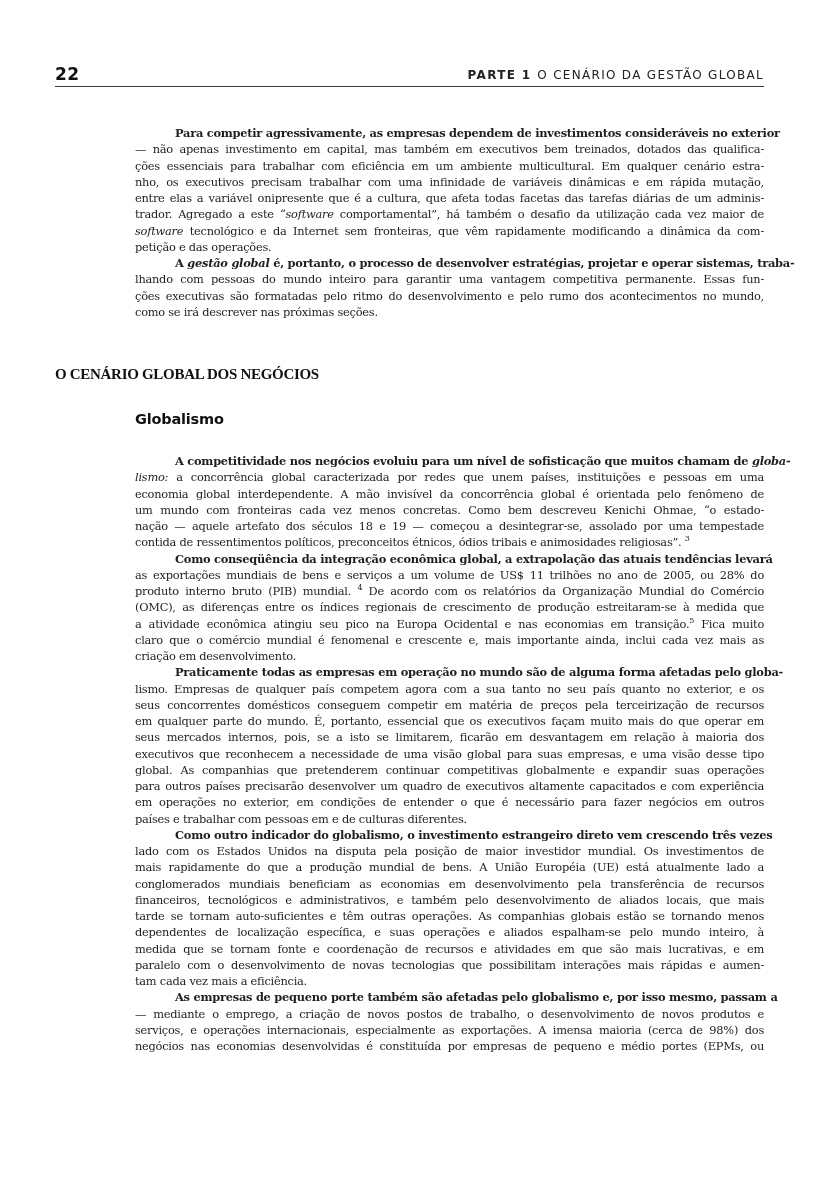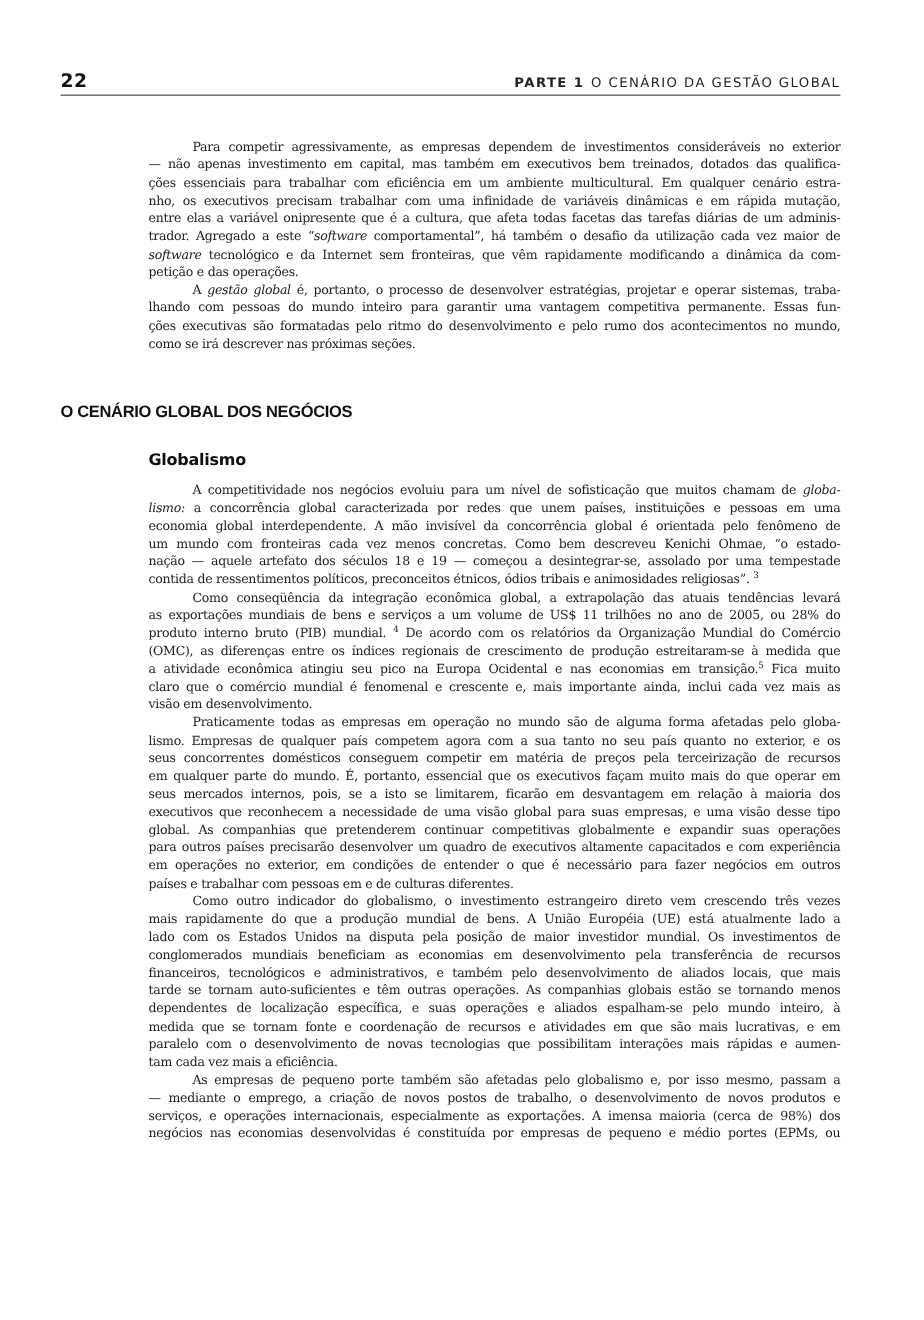--- a/index.html
+++ b/index.html
@@ -10,29 +10,29 @@
     border-bottom: 1.5px solid #3a3a3a; font-family: "DejaVu Sans", sans-serif; }
   .page-number { position: absolute; left: 0; top: 0; font-weight: bold; font-size: 17px; letter-spacing: 0.5px; color: #111; }
   .part-title { position: absolute; right: 0; top: 4px; font-size: 12px; letter-spacing: 1.3px; color: #222; white-space: nowrap; }
   .part-label { font-weight: bold; margin-right: 6px; }
 
   .body-text { position: absolute; left: 135px; top: 125px; width: 629px;
     font-family: "DejaVu Serif", serif; font-size: 11.4px; line-height: 16.25px;
     text-align: justify; color: #1e1e1e; letter-spacing: -0.25px; }
   .line { display: block; white-space: nowrap; text-align: justify; text-align-last: justify; height: 16.25px; overflow: visible; }
   .line.last { text-align-last: left; }
-  .line.indent { padding-left: 40px; }
+  .line.indent { padding-left: 40px; font-weight: bold; }
   .para { margin: 0; }
 
-  .section-heading { position: absolute; left: 55px; top: 366px; font-family: Liberation Sans, sans-serif;
+  .section-heading { position: absolute; left: 55px; top: 366px; font-family: Liberation Serif, serif;
     font-weight: bold; font-size: 15px; letter-spacing: -0.3px; color: #111; margin: 0; }
   .sub-heading { position: absolute; left: 135px; top: 411px; font-family: "DejaVu Sans", sans-serif;
     font-weight: bold; font-size: 14.5px; color: #111; margin: 0; letter-spacing: -0.2px; text-align: right; }
 
-  .body-text.second { top: 437px; }
+  .body-text.second { top: 453px; }
   em { font-style: italic; }
   sup { font-size: 8px; line-height: 0; vertical-align: super; }
 </style>
 </head>
 <body>
 
 <div class="page">
 
   <div class="running-head">
     <span class="page-number">22</span>
@@ -70,38 +70,38 @@
         <span class="line">nação — aquele artefato dos séculos 18 e 19 — começou a desintegrar-se, assolado por uma tempestade</span>
         <span class="line last">contida de ressentimentos políticos, preconceitos étnicos, ódios tribais e animosidades religiosas”. <sup>3</sup></span>
       </div>
       <div class="para">
         <span class="line indent">Como conseqüência da integração econômica global, a extrapolação das atuais tendências levará</span>
         <span class="line">as exportações mundiais de bens e serviços a um volume de US$ 11 trilhões no ano de 2005, ou 28% do</span>
         <span class="line">produto interno bruto (PIB) mundial. <sup>4</sup> De acordo com os relatórios da Organização Mundial do Comércio</span>
         <span class="line">(OMC), as diferenças entre os índices regionais de crescimento de produção estreitaram-se à medida que</span>
         <span class="line">a atividade econômica atingiu seu pico na Europa Ocidental e nas economias em transição.<sup>5</sup> Fica muito</span>
         <span class="line">claro que o comércio mundial é fenomenal e crescente e, mais importante ainda, inclui cada vez mais as</span>
-        <span class="line last">visão em desenvolvimento.</span>
+        <span class="line last">criação em desenvolvimento.</span>
       </div>
       <div class="para">
         <span class="line indent">Praticamente todas as empresas em operação no mundo são de alguma forma afetadas pelo globa-</span>
         <span class="line">lismo. Empresas de qualquer país competem agora com a sua tanto no seu país quanto no exterior, e os</span>
         <span class="line">seus concorrentes domésticos conseguem competir em matéria de preços pela terceirização de recursos</span>
         <span class="line">em qualquer parte do mundo. É, portanto, essencial que os executivos façam muito mais do que operar em</span>
         <span class="line">seus mercados internos, pois, se a isto se limitarem, ficarão em desvantagem em relação à maioria dos</span>
         <span class="line">executivos que reconhecem a necessidade de uma visão global para suas empresas, e uma visão desse tipo</span>
         <span class="line">global. As companhias que pretenderem continuar competitivas globalmente e expandir suas operações</span>
         <span class="line">para outros países precisarão desenvolver um quadro de executivos altamente capacitados e com experiência</span>
         <span class="line">em operações no exterior, em condições de entender o que é necessário para fazer negócios em outros</span>
         <span class="line last">países e trabalhar com pessoas em e de culturas diferentes.</span>
       </div>
       <div class="para">
         <span class="line indent">Como outro indicador do globalismo, o investimento estrangeiro direto vem crescendo três vezes</span>
+        <span class="line">lado com os Estados Unidos na disputa pela posição de maior investidor mundial. Os investimentos de</span>
         <span class="line">mais rapidamente do que a produção mundial de bens. A União Européia (UE) está atualmente lado a</span>
-        <span class="line">lado com os Estados Unidos na disputa pela posição de maior investidor mundial. Os investimentos de</span>
         <span class="line">conglomerados mundiais beneficiam as economias em desenvolvimento pela transferência de recursos</span>
         <span class="line">financeiros, tecnológicos e administrativos, e também pelo desenvolvimento de aliados locais, que mais</span>
         <span class="line">tarde se tornam auto-suficientes e têm outras operações. As companhias globais estão se tornando menos</span>
         <span class="line">dependentes de localização específica, e suas operações e aliados espalham-se pelo mundo inteiro, à</span>
         <span class="line">medida que se tornam fonte e coordenação de recursos e atividades em que são mais lucrativas, e em</span>
         <span class="line">paralelo com o desenvolvimento de novas tecnologias que possibilitam interações mais rápidas e aumen-</span>
         <span class="line last">tam cada vez mais a eficiência.</span>
       </div>
       <div class="para">
         <span class="line indent">As empresas de pequeno porte também são afetadas pelo globalismo e, por isso mesmo, passam a</span>

